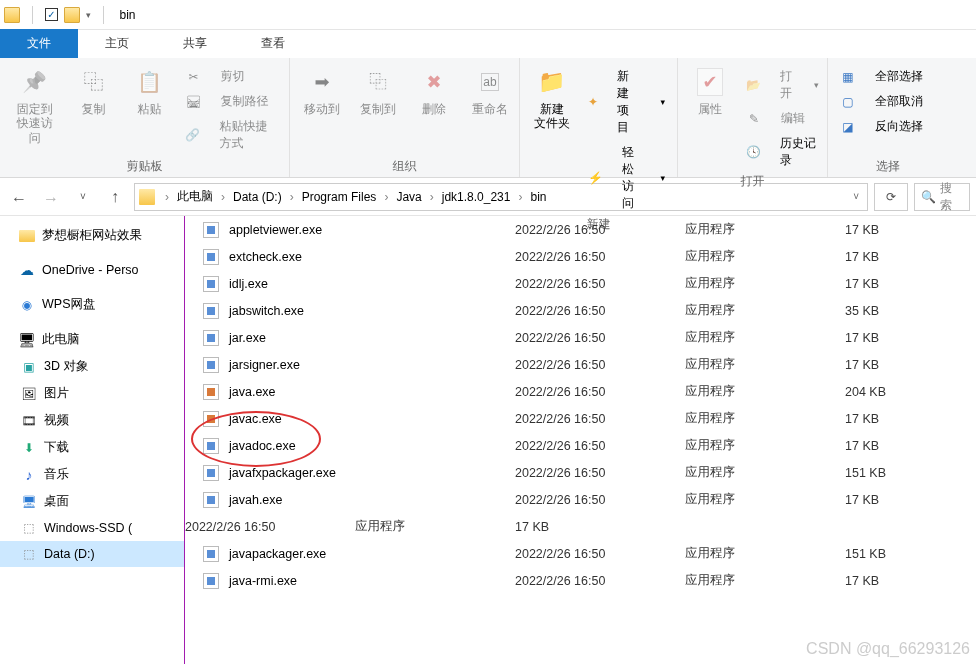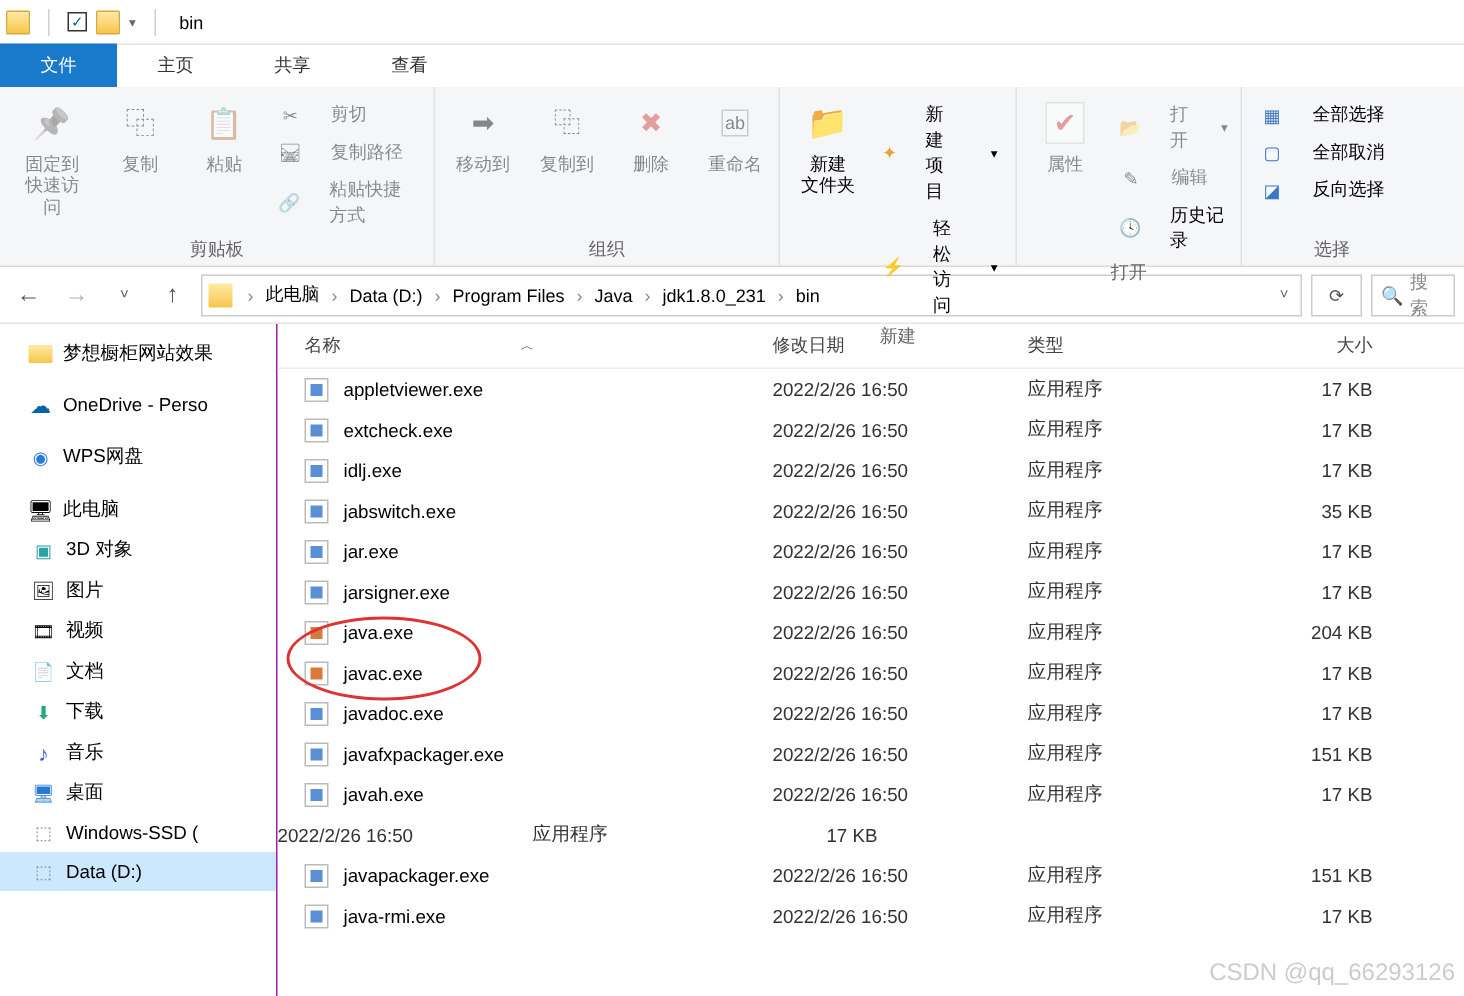--- a/index.html
+++ b/index.html
@@ -55,21 +55,21 @@
 .cols { display: flex; font-size: 12px; color: #444; border-bottom: 1px solid #e9e9e9; height: 30px; align-items: center; }
 .col-name { width: 330px; padding-left: 18px; display: flex; align-items: center; gap: 120px; }
 .col-date { width: 170px; }
 .col-type { width: 160px; }
 .col-size { width: 80px; text-align: right; padding-right: 10px; }
 .sorticon { font-size: 9px; color: #666; }
 .row { display: flex; align-items: center; height: 27px; font-size: 12.5px; }
 .row .c-name { width: 330px; padding-left: 18px; display: flex; align-items: center; gap: 10px; }
 .row .c-date { width: 170px; color: #333; }
 .row .c-type { width: 160px; color: #333; }
-.row .c-size { width: 80px; text-align: right; padding-right: 10px; color: #333; }
+.row .c-size { width: 80px; padding-right: 10px; color: #333; }
 .fileicon { width: 16px; height: 16px; border: 1px solid #bbb; background: #fff; display: flex; align-items: center; justify-content: center; font-size: 9px; }
 .fileicon.exe::after { content: ""; width: 8px; height: 8px; background: #5a8fd6; }
 .fileicon.java::after { content: ""; width: 8px; height: 8px; background: #d97a3a; }
 
 
 .annot { position: absolute; border: 2px solid #d33; border-radius: 50%; pointer-events: none; }
 
 
 .watermark { position: absolute; right: 6px; bottom: 6px; color: #ccc; font-size: 16px; }
 
@@ -309,24 +309,20 @@
       </div>
     <div class="navitem sub">
         <span class="ni svg-pic"></span>
         <span>图片</span>
       </div>
     <div class="navitem sub">
         <span class="ni svg-video"></span>
         <span>视频</span>
       </div>
     <div class="navitem sub">
-        <span class="ni svg-doc"></span>
-        <span>文档</span>
-      </div>
-    <div class="navitem sub">
         <span class="ni svg-dl"></span>
         <span>下载</span>
       </div>
     <div class="navitem sub">
         <span class="ni svg-music"></span>
         <span>音乐</span>
       </div>
     <div class="navitem sub">
         <span class="ni svg-desk"></span>
         <span>桌面</span>
@@ -335,29 +331,20 @@
         <span class="ni svg-drive"></span>
         <span>Windows-SSD (</span>
       </div>
     <div class="navitem sub selected">
         <span class="ni svg-drive"></span>
         <span>Data (D:)</span>
       </div>
   </div>
 
   <div class="filepane">
-    <div class="cols">
-      <div class="col-name">
-          <span>名称</span>
-          <span class="sorticon">︿</span>
-        </div>
-      <div class="col-date">修改日期</div>
-      <div class="col-type">类型</div>
-      <div class="col-size">大小</div>
-    </div>
     <div id="file-rows">
         <div class="row">
           <div class="c-name">
             <span class="fileicon exe"></span>
             <span>appletviewer.exe</span>
           </div>
           <div class="c-date">2022/2/26 16:50</div>
           <div class="c-type">应用程序</div>
           <div class="c-size">17 KB</div>
         </div>

